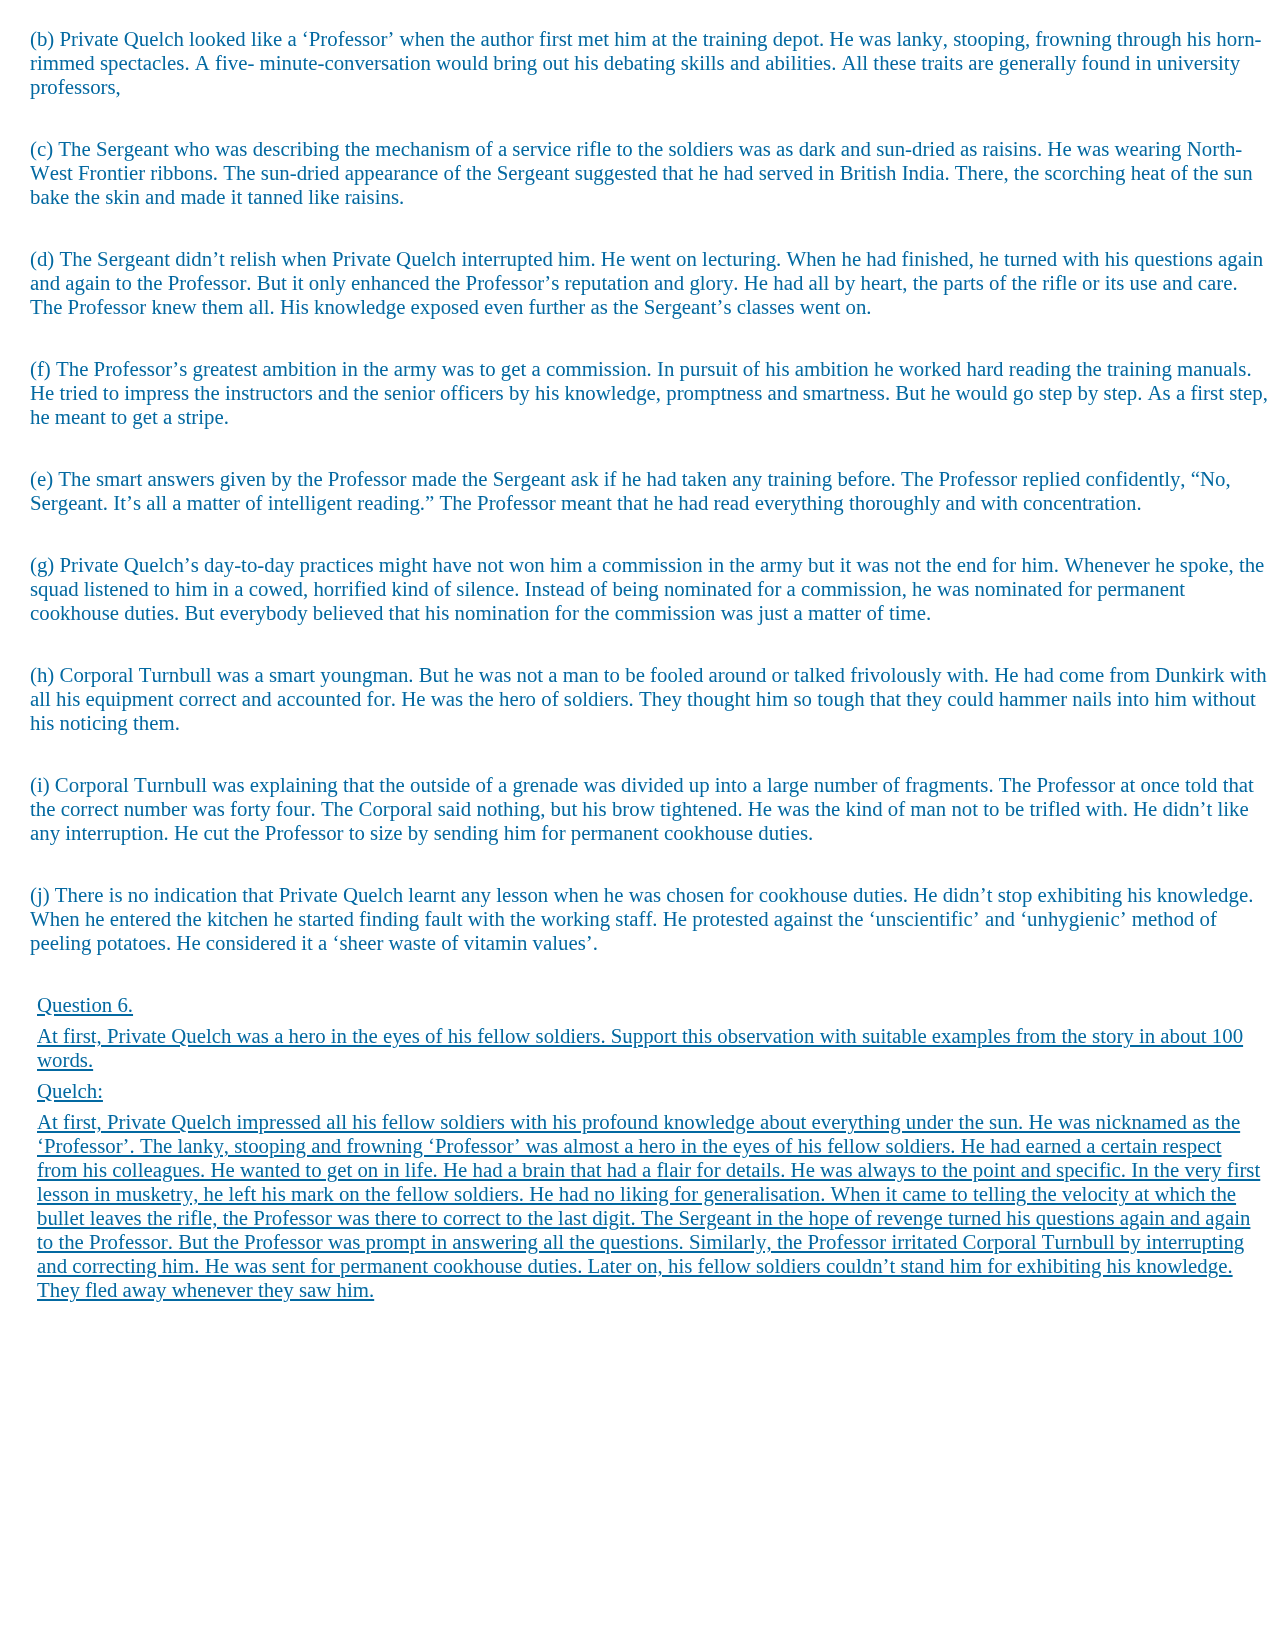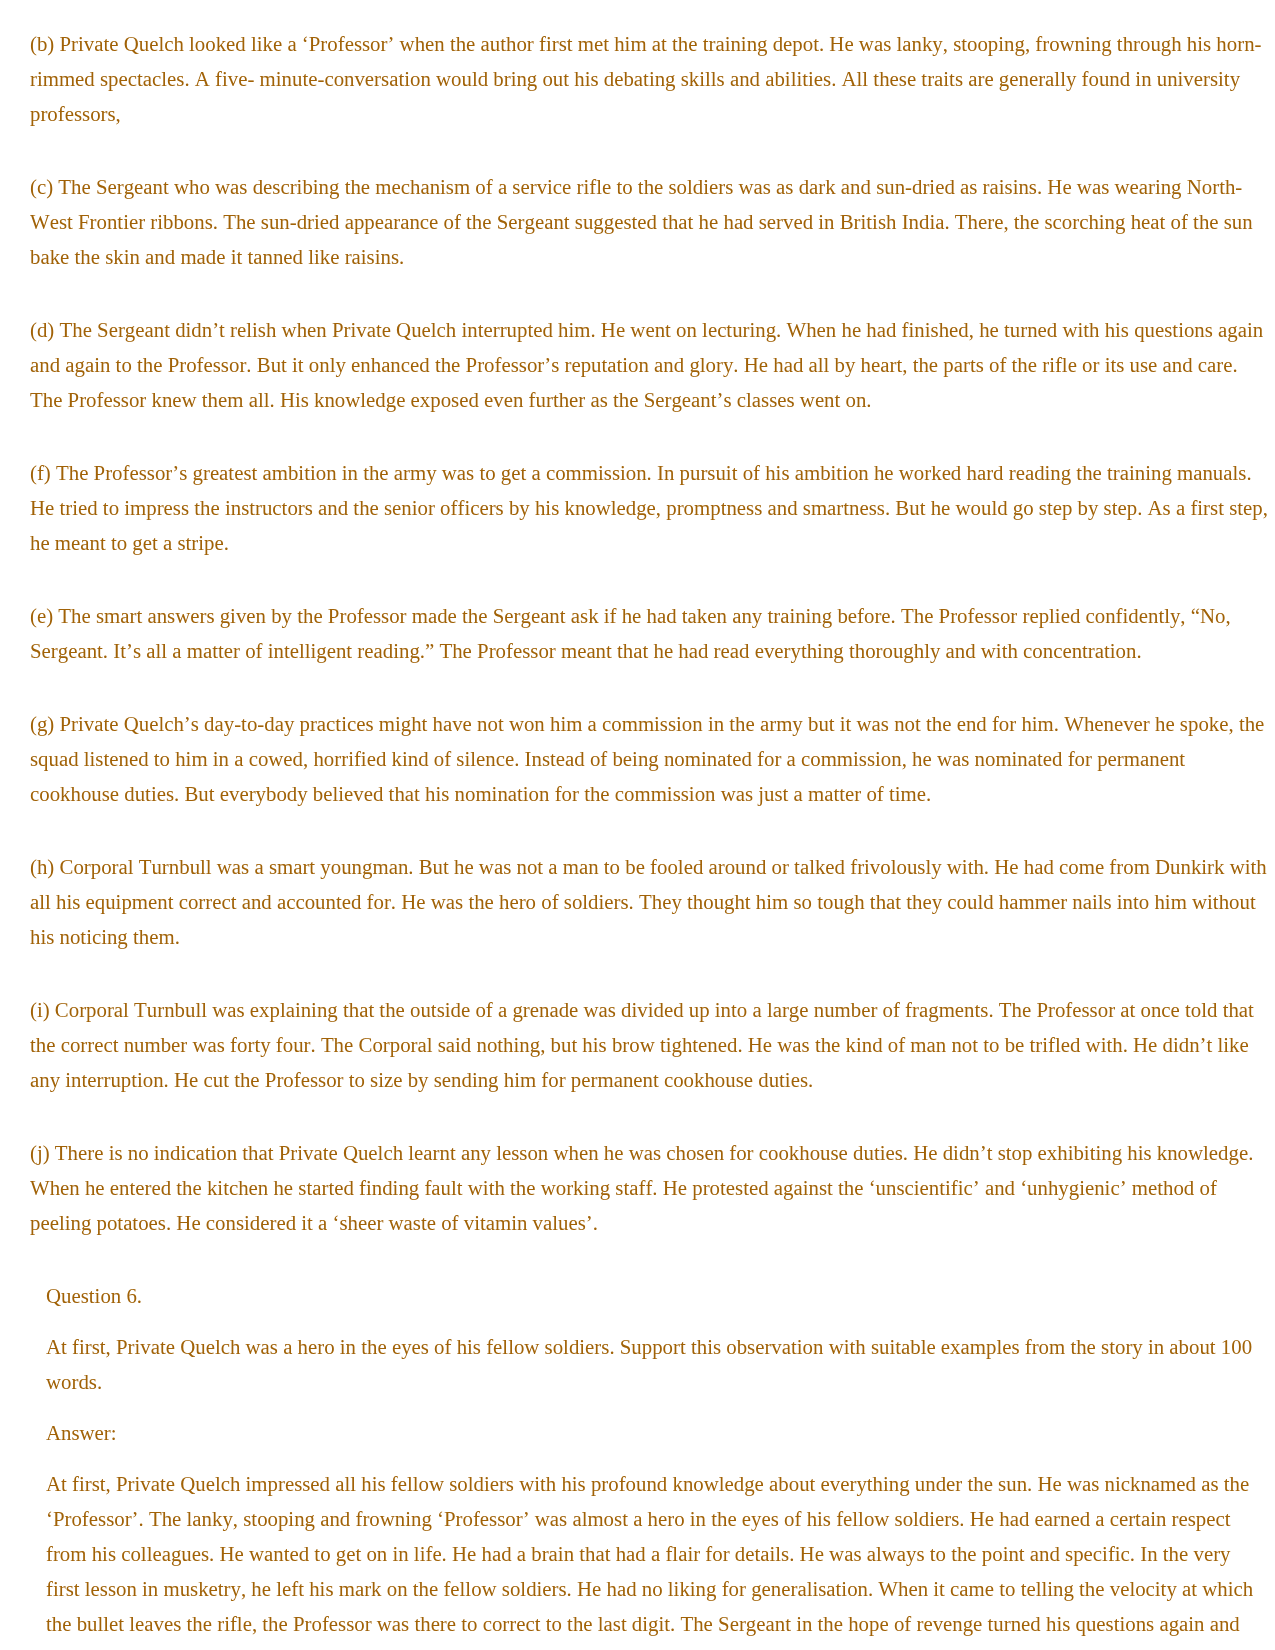--- a/index.html
+++ b/index.html
@@ -11,55 +11,56 @@
     width: 1275px;
     height: 1650px;
     overflow: hidden;
   }
   .page {
     box-sizing: border-box;
     width: 1020px;
     height: 1650px;
     padding: 27px 0 0 30px;
     background: #ffffff;
-    color: #a16207;
+    color: #0369a1;
     font-family: "Liberation Serif", "DejaVu Serif", serif;
     font-size: 20.83px;
-    line-height: 35px;
+    line-height: 24px;
     font-kerning: none;
     text-align: left;
   }
   .content {
     width: 1240px;
   }
   .para {
     margin: 0 0 38px 0;
     white-space: normal;
   }
   .qa-block {
     margin: 0;
   }
   .qa-block div {
-    margin: 16px;
+    margin: 7px;
+    text-decoration: underline;
   }
 </style>
 </head>
 <body>
 
 <div class="page">
   <div class="content">
     <p class="para">(b) Private Quelch looked like a ‘Professor’ when the author first met him at the training depot. He was lanky, stooping, frowning through his horn-rimmed spectacles. A five- minute-conversation would bring out his debating skills and abilities. All these traits are generally found in university professors,</p>
     <p class="para">(c) The Sergeant who was describing the mechanism of a service rifle to the soldiers was as dark and sun-dried as raisins. He was wearing North-West Frontier ribbons. The sun-dried appearance of the Sergeant suggested that he had served in British India. There, the scorching heat of the sun bake the skin and made it tanned like raisins.</p>
     <p class="para">(d) The Sergeant didn’t relish when Private Quelch interrupted him. He went on lecturing. When he had finished, he turned with his questions again and again to the Professor. But it only enhanced the Professor’s reputation and glory. He had all by heart, the parts of the rifle or its use and care. The Professor knew them all. His knowledge exposed even further as the Sergeant’s classes went on.</p>
     <p class="para">(f) The Professor’s greatest ambition in the army was to get a commission. In pursuit of his ambition he worked hard reading the training manuals. He tried to impress the instructors and the senior officers by his knowledge, promptness and smartness. But he would go step by step. As a first step, he meant to get a stripe.</p>
     <p class="para">(e) The smart answers given by the Professor made the Sergeant ask if he had taken any training before. The Professor replied confidently, “No, Sergeant. It’s all a matter of intelligent reading.” The Professor meant that he had read everything thoroughly and with concentration.</p>
     <p class="para">(g) Private Quelch’s day-to-day practices might have not won him a commission in the army but it was not the end for him. Whenever he spoke, the squad listened to him in a cowed, horrified kind of silence. Instead of being nominated for a commission, he was nominated for permanent cookhouse duties. But everybody believed that his nomination for the commission was just a matter of time.</p>
     <p class="para">(h) Corporal Turnbull was a smart youngman. But he was not a man to be fooled around or talked frivolously with. He had come from Dunkirk with all his equipment correct and accounted for. He was the hero of soldiers. They thought him so tough that they could hammer nails into him without his noticing them.</p>
     <p class="para">(i) Corporal Turnbull was explaining that the outside of a grenade was divided up into a large number of fragments. The Professor at once told that the correct number was forty four. The Corporal said nothing, but his brow tightened. He was the kind of man not to be trifled with. He didn’t like any interruption. He cut the Professor to size by sending him for permanent cookhouse duties.</p>
     <p class="para">(j) There is no indication that Private Quelch learnt any lesson when he was chosen for cookhouse duties. He didn’t stop exhibiting his knowledge. When he entered the kitchen he started finding fault with the working staff. He protested against the ‘unscientific’ and ‘unhygienic’ method of peeling potatoes. He considered it a ‘sheer waste of vitamin values’.</p>
     <div class="qa-block">
       <div>Question 6.</div>
       <div>At first, Private Quelch was a hero in the eyes of his fellow soldiers. Support this observation with suitable examples from the story in about 100 words.</div>
-      <div>Answer:</div>
+      <div>Quelch:</div>
       <div>At first, Private Quelch impressed all his fellow soldiers with his profound knowledge about everything under the sun. He was nicknamed as the ‘Professor’. The lanky, stooping and frowning ‘Professor’ was almost a hero in the eyes of his fellow soldiers. He had earned a certain respect from his colleagues. He wanted to get on in life. He had a brain that had a flair for details. He was always to the point and specific. In the very first lesson in musketry, he left his mark on the fellow soldiers. He had no liking for generalisation. When it came to telling the velocity at which the bullet leaves the rifle, the Professor was there to correct to the last digit. The Sergeant in the hope of revenge turned his questions again and again to the Professor. But the Professor was prompt in answering all the questions. Similarly, the Professor irritated Corporal Turnbull by interrupting and correcting him. He was sent for permanent cookhouse duties. Later on, his fellow soldiers couldn’t stand him for exhibiting his knowledge. They fled away whenever they saw him.</div>
     </div>
   </div>
 </div>
 
 </body></html>

